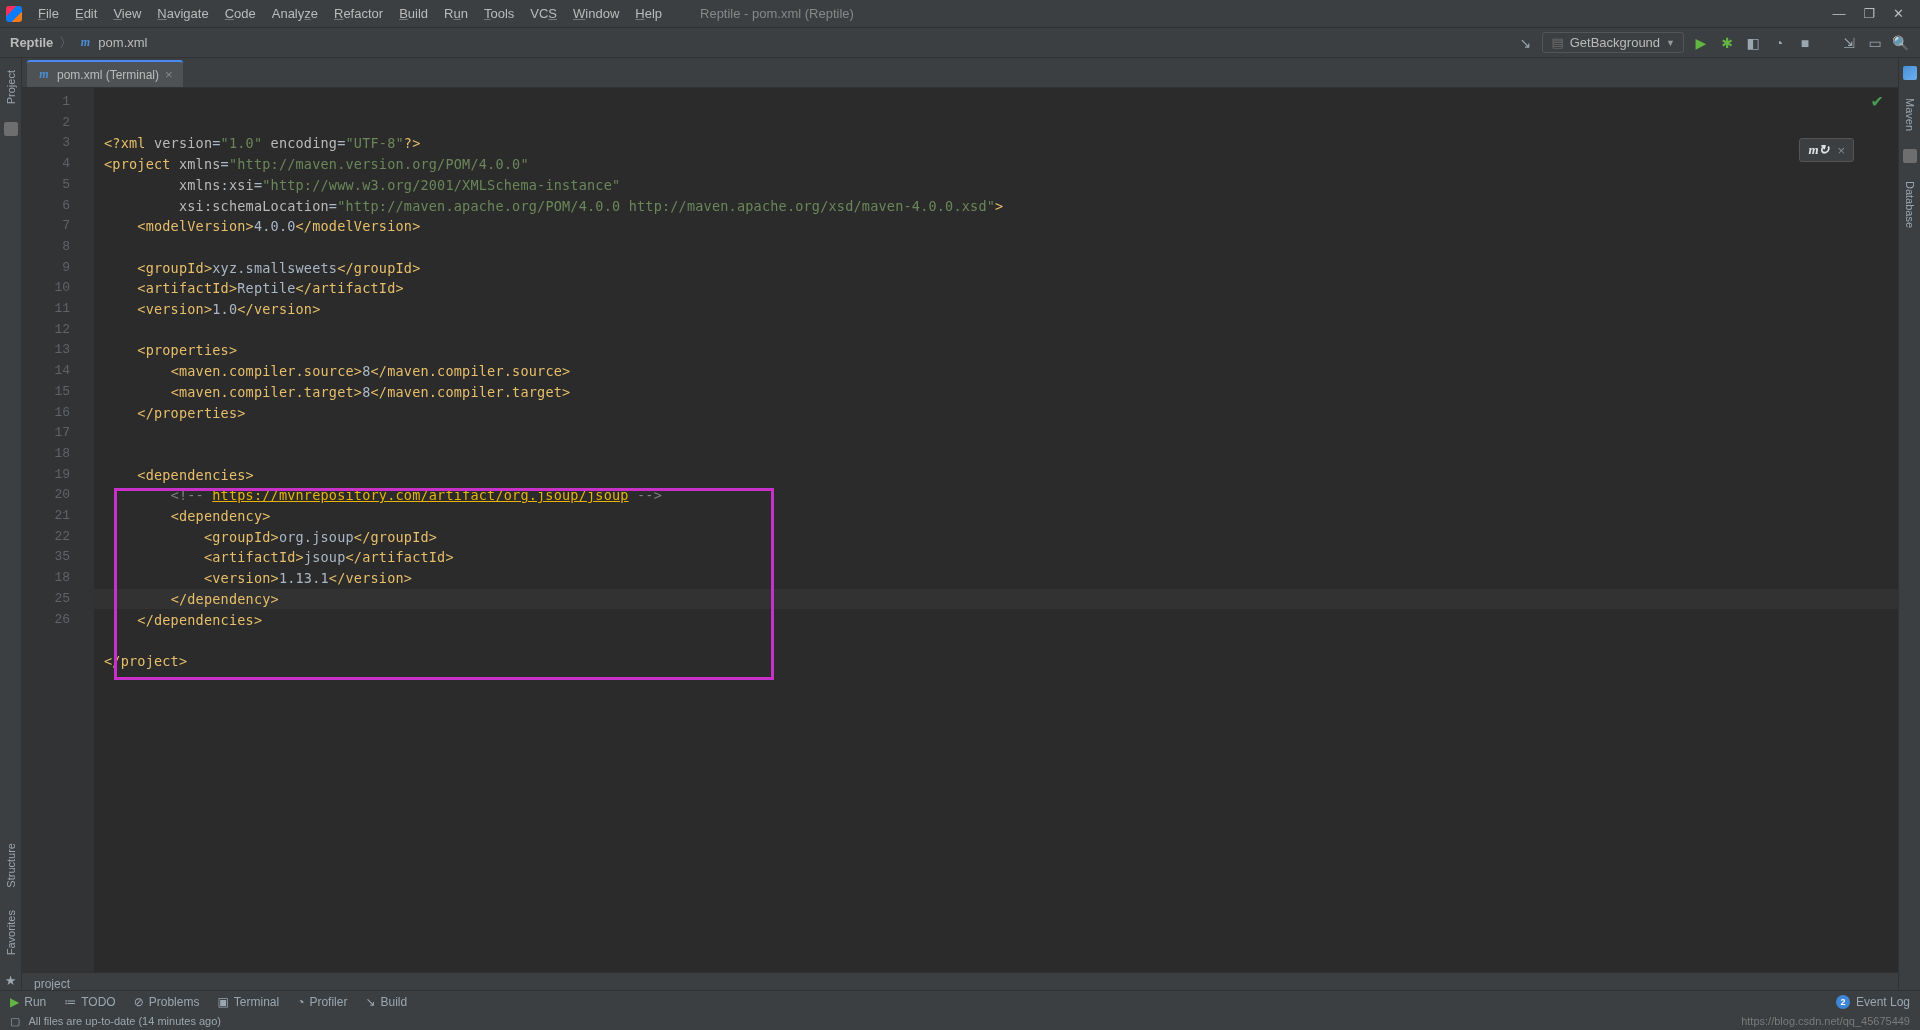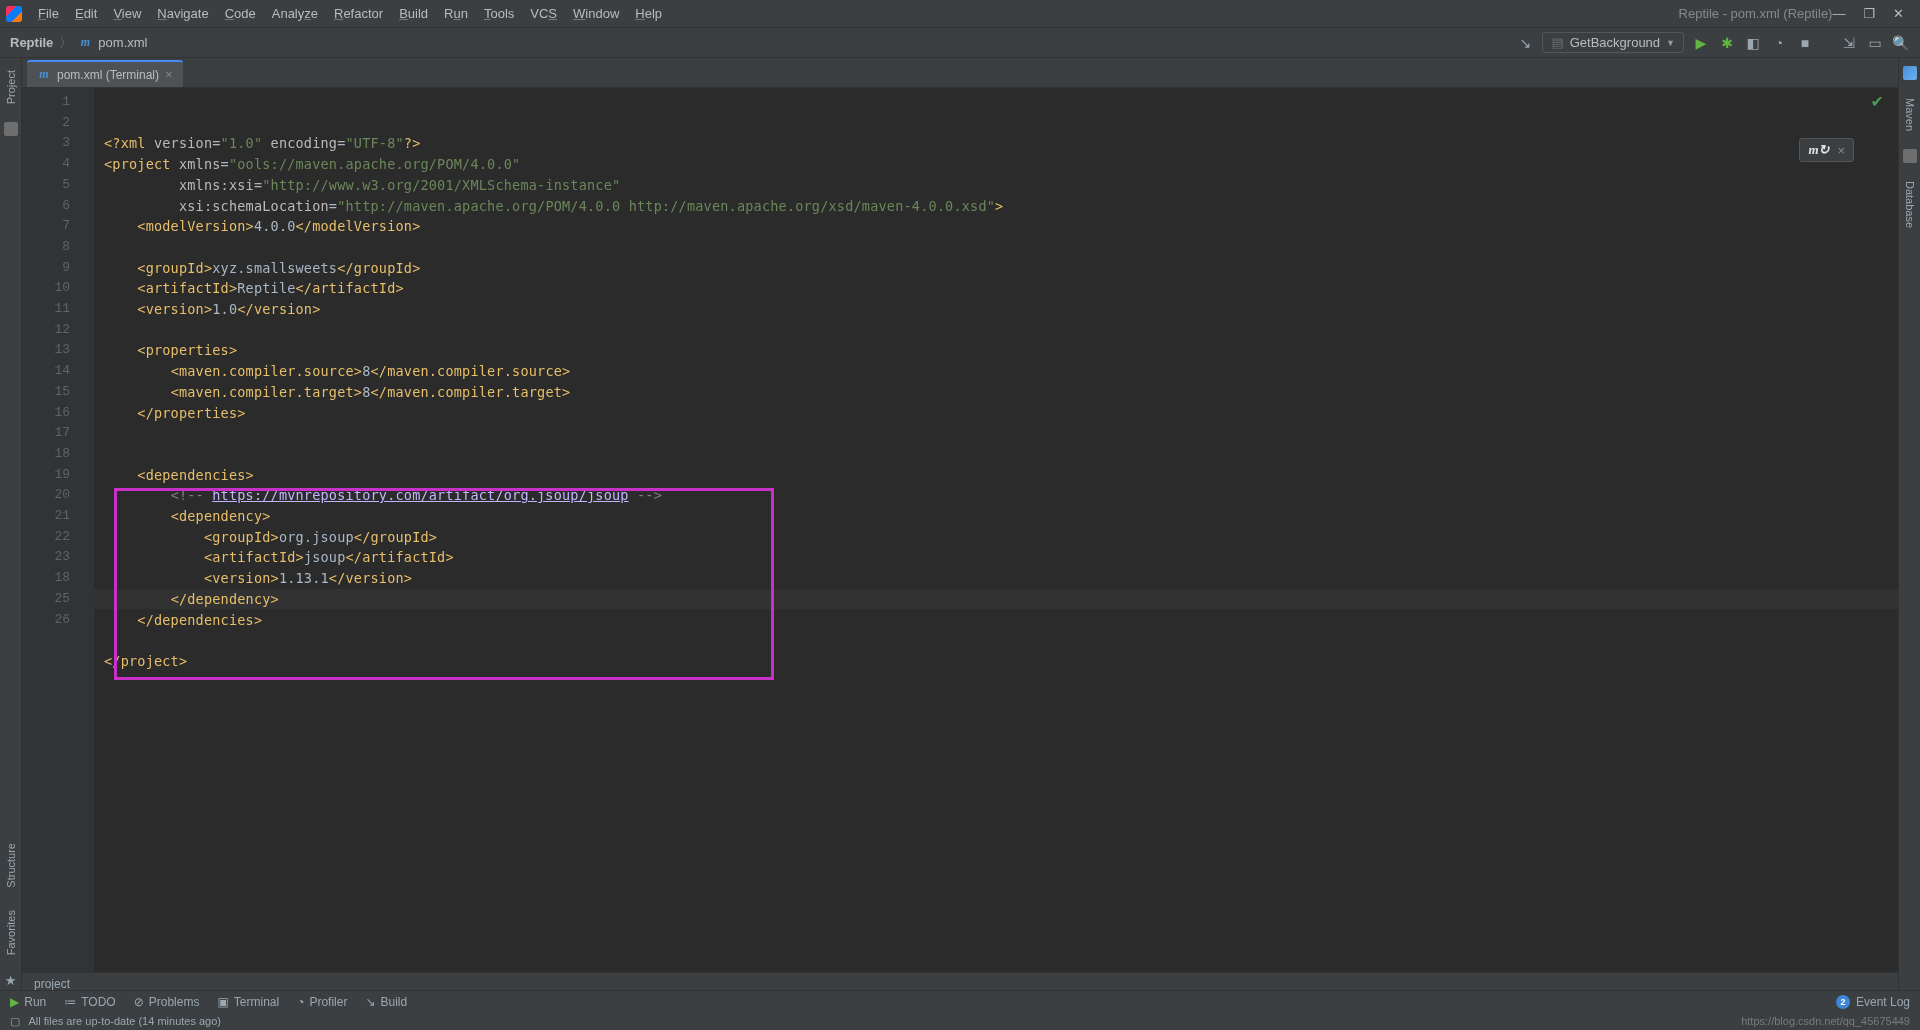--- a/index.html
+++ b/index.html
@@ -27,21 +27,21 @@
     border-radius: 3px;
     margin-right: 8px;
   }
   .menu-item {
     padding: 3px 8px;
     cursor: pointer;
     color: #bbbbbb;
   }
   .titlebar .window-title {
     flex: 1;
-    text-align: right;
+    text-align: left;
     color: #888;
     padding-left: 30px;
   }
   .win-controls { display:flex; gap:18px; padding-right:10px; color:#bbbbbb; }
   .win-controls span { cursor:pointer; }
   .ul { text-decoration: underline; text-decoration-color: #777; }
 
   .navbar {
     height: 30px;
     background: #3c3f41;
@@ -116,21 +116,21 @@
     font-size:13.5px; line-height:20.7px; letter-spacing:0.2px;
     color:#a9b7c6; position:relative; white-space:pre;
   }
   .code .hl-row { position:absolute; left:0; right:0; height:20.7px; background:#323232; z-index:0; }
   .code pre { position:relative; z-index:1; }
   .tag { color:#e8bf6a;text-align:center; }
   .attr { color:#bababa;text-align:center; }
   .str { color:#6a8759; }
   .txt { color:#a9b7c6; }
   .cmt { color:#808080; }
-  .cmt-link { color:#c4b5fd; text-decoration: underline; }
+  .cmt-link { color:#eab308; text-decoration: underline; }
   .pi { color:#e8bf6a; }
 
   .highlight-box {
     position:absolute; border:3px solid #c930c9; z-index:3; pointer-events:none;
     left: 92px; top: 400px; width: 660px; height: 192px;
   }
 
   .editor-marks { position:absolute; top:4px; right:14px; z-index:4; }
   .check-ok { color:#499c54; font-size:16px; }
 
@@ -263,31 +263,31 @@
           <div>13</div>
           <div>14</div>
           <div>15</div>
           <div>16</div>
           <div>17</div>
           <div>18</div>
           <div>19</div>
           <div>20</div>
         <div>21</div>
           <div>22</div>
-          <div>23</div>
+          <div>35</div>
           <div>18</div>
           <div>25</div>
           <div>26</div>
       </div>
       <div class="fold-stripe"></div>
 
       <div class="code">
         <div class="hl-row" style="top:500.8px;"></div>
 <pre><span class="pi">&lt;?</span><span class="tag">xml</span> <span class="attr">version</span>=<span class="str">"1.0"</span> <span class="attr">encoding</span>=<span class="str">"UTF-8"</span><span class="pi">?&gt;</span>
-<span class="tag">&lt;project</span> <span class="attr">xmlns</span>=<span class="str">"<span>ools://maven.apache.org/POM/4.0.0</span>"</span>
+<span class="tag">&lt;project</span> <span class="attr">xmlns</span>=<span class="str">"<span>http://maven.version.org/POM/4.0.0</span>"</span>
          <span class="attr">xmlns</span>:<span class="attr">xsi</span>=<span class="str">"<span>http://www.w3.org/2001/XMLSchema-instance</span>"</span>
          <span class="attr">xsi</span>:<span class="attr">schemaLocation</span>=<span class="str">"<span>http://maven.apache.org/POM/4.0.0 http://maven.apache.org/xsd/maven-4.0.0.xsd</span>"</span><span class="tag">&gt;</span>
     <span class="tag">&lt;modelVersion&gt;</span><span class="txt">4.0.0</span><span class="tag">&lt;/modelVersion&gt;</span>
 
     <span class="tag">&lt;groupId&gt;</span><span class="txt">xyz.smallsweets</span><span class="tag">&lt;/groupId&gt;</span>
     <span class="tag">&lt;artifactId&gt;</span><span class="txt">Reptile</span><span class="tag">&lt;/artifactId&gt;</span>
     <span class="tag">&lt;version&gt;</span><span class="txt">1.0</span><span class="tag">&lt;/version&gt;</span>
 
     <span class="tag">&lt;properties&gt;</span>
         <span class="tag">&lt;maven.compiler.source&gt;</span><span class="txt">8</span><span class="tag">&lt;/maven.compiler.source&gt;</span>

